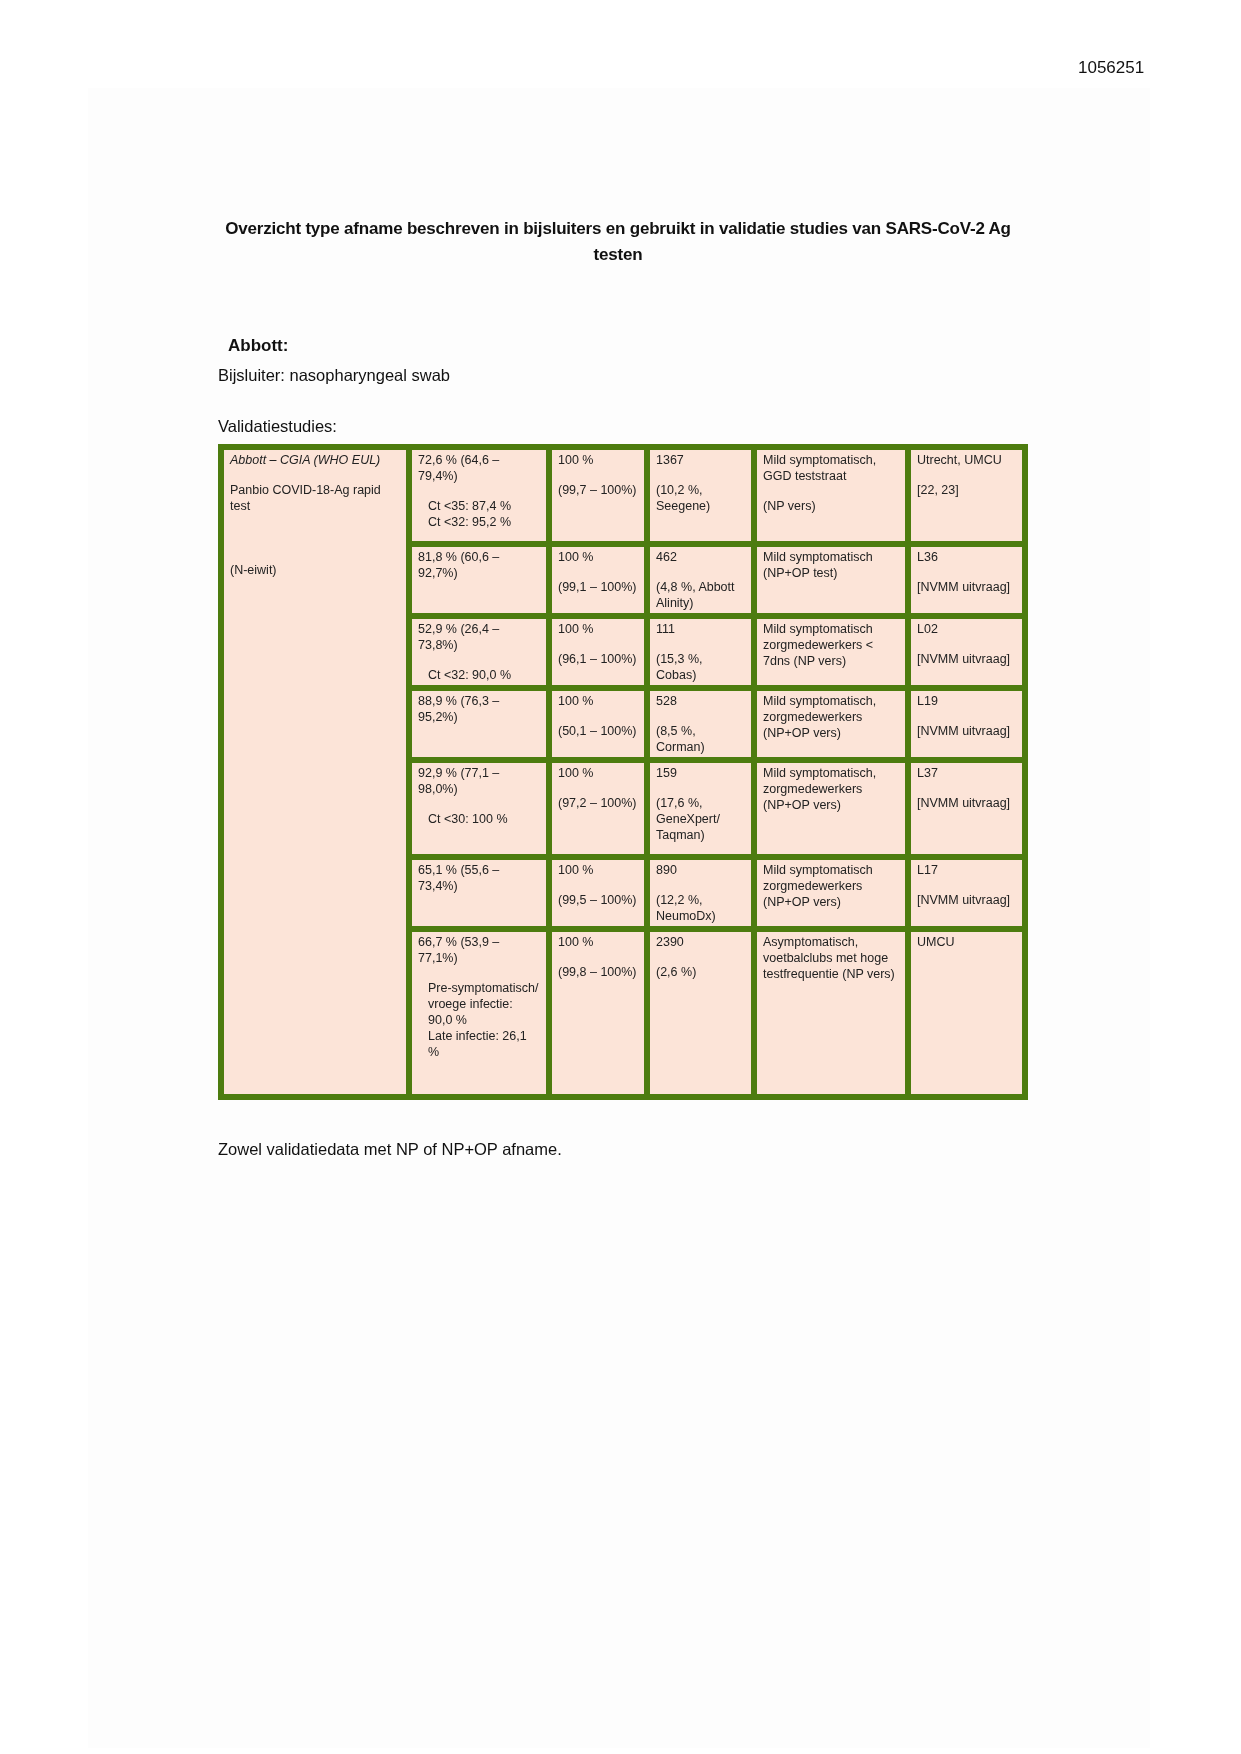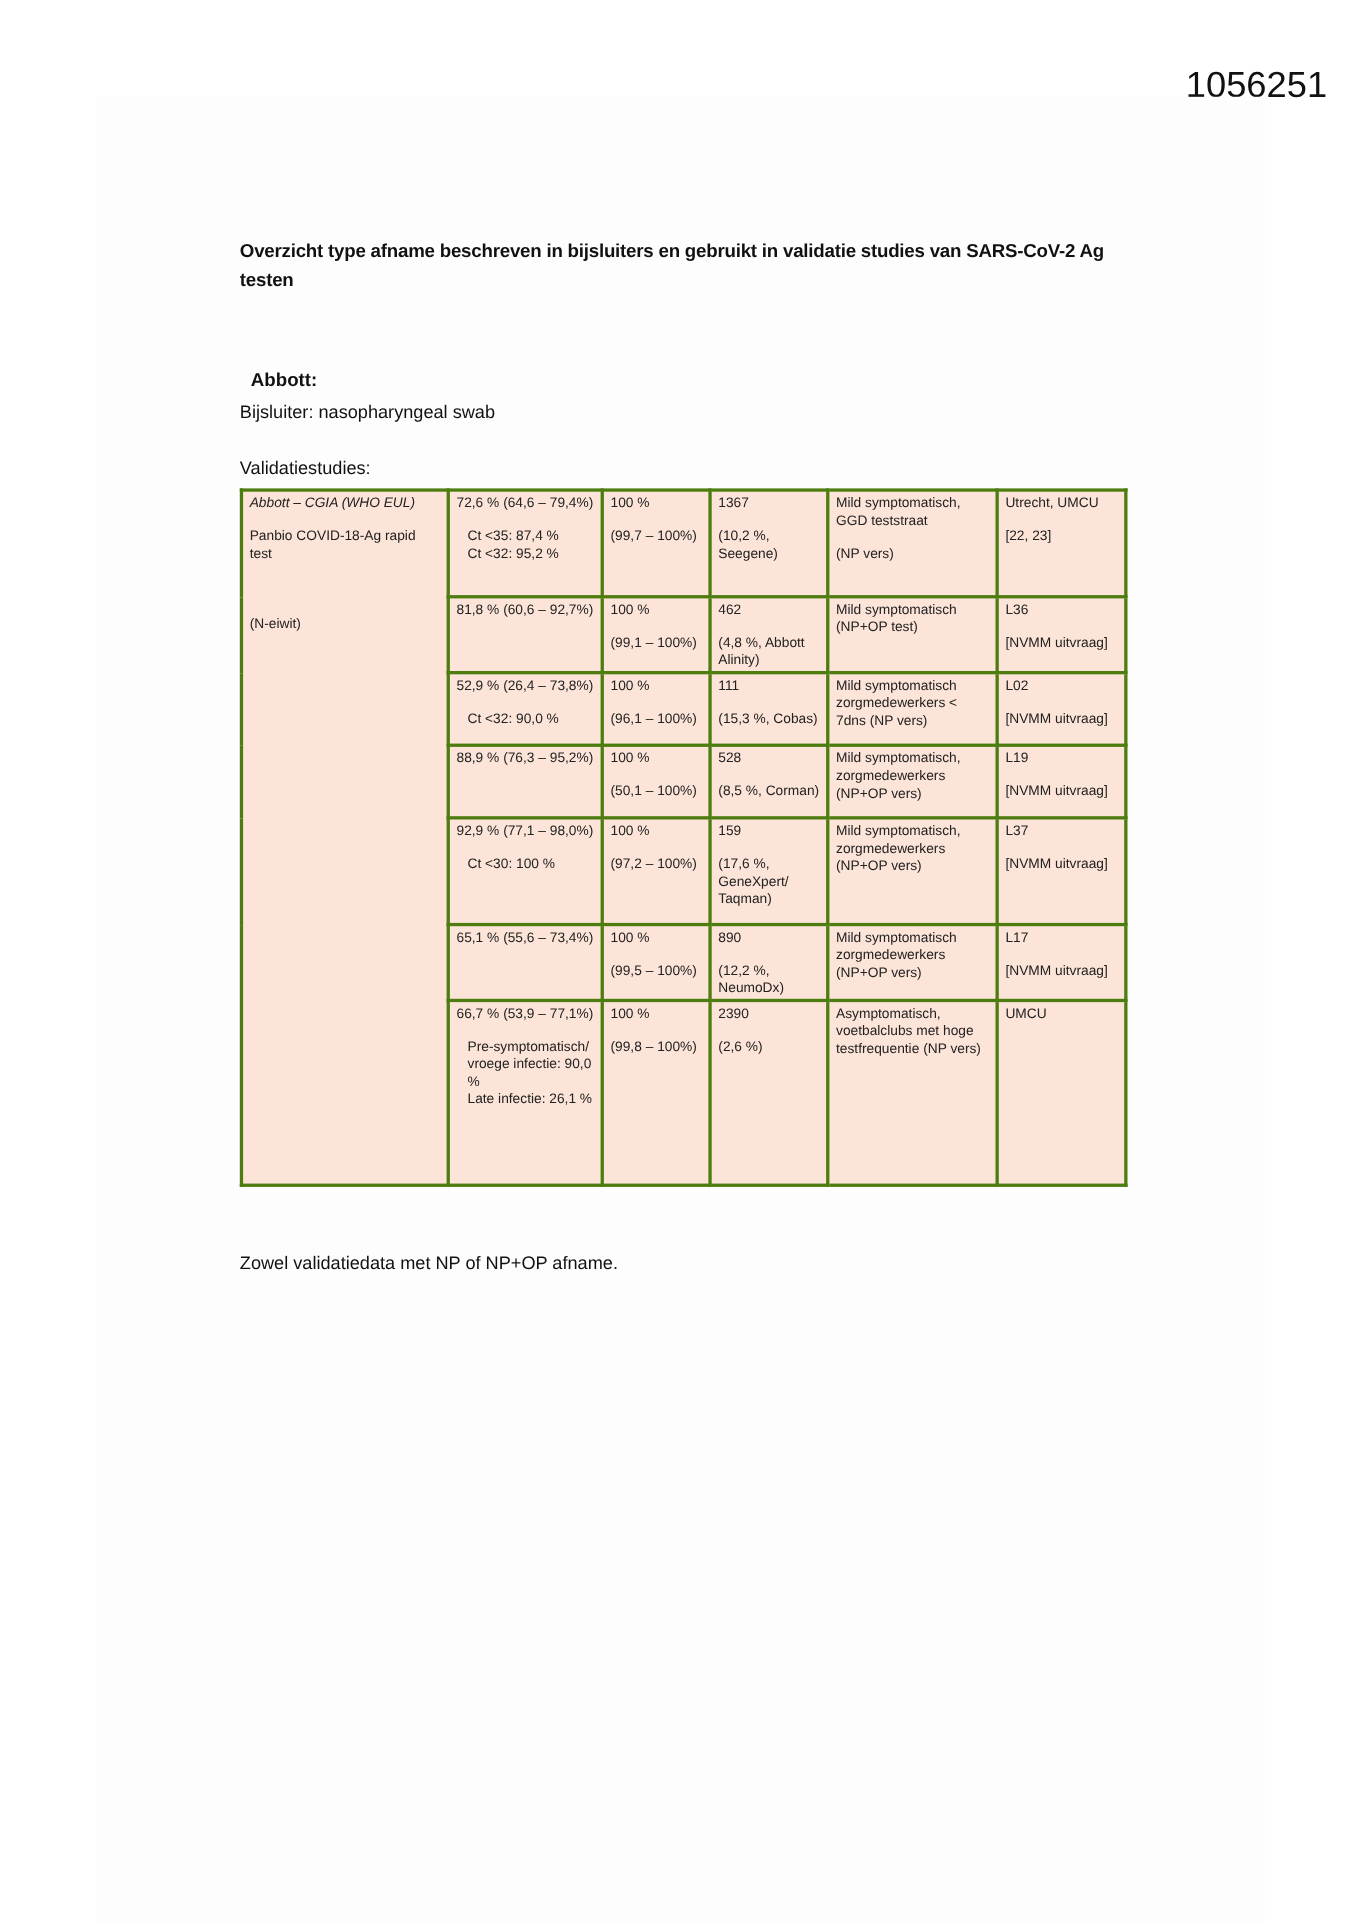--- a/index.html
+++ b/index.html
@@ -3,54 +3,55 @@
 <meta charset="utf-8">
 <style>
   html, body { margin: 0; padding: 0; }
   body {
     width: 1241px; height: 1754px; background: #ffffff; position: relative;
     font-family: "Liberation Sans", sans-serif; color: #111;
     overflow: hidden;
   }
   .doc-number {
     position: absolute; top: 58px; left: 1078px;
-    font-family: "Liberation Sans", sans-serif; font-size: 33px; color: #111;
+    font-family: "Liberation Sans", sans-serif; font-size: 17px; color: #111;
   }
   .page-panel {
     position: absolute; left: 88px; top: 88px; width: 1062px; height: 1660px;
     background: #fdfdfd;
   }
   .content {
     position: absolute; left: 218px; top: 216px; width: 800px;
     font-family: "DejaVu Sans", sans-serif;
   }
   .title {
     font-family: "Liberation Sans", sans-serif;
     font-weight: bold; font-size: 17px; line-height: 26px; margin: 0; color: #111;
     letter-spacing: -0.2px;
+    text-align: center;
   }
   .section-heading {
     font-family: "Liberation Sans", sans-serif;
     font-weight: bold; font-size: 17px; margin: 10px; position: absolute; top: 110px; left: 0;
   }
   .para {
     font-family: "Liberation Sans", sans-serif;
     font-size: 16.5px; margin: 0; position: absolute; left: 0;
   }
   .p1 { top: 150px; text-align: center; }
   .p2 { top: 201px; }
   table.validation {
     position: absolute; left: 0; top: 228px; width: 804px;
     border-collapse: collapse; table-layout: fixed;
     font-family: "Liberation Sans", sans-serif; font-size: 12.5px; line-height: 16px;
     color: #222;
   }
   table.validation td {
     background: #fce4d8; vertical-align: top; padding: 2px 6px 2px 6px;
-    border: 3px solid #4d7c0f;
+    border: 6px solid #4d7c0f;
   }
   td .line { display: block; }
   td .gap-sm { display: block; height: 14px; }
   .indent { padding-left: 10px; }
   .italic { font-style: italic; }
   .footer-note { top: 924px; }
 </style>
 </head>
 <body>
 

